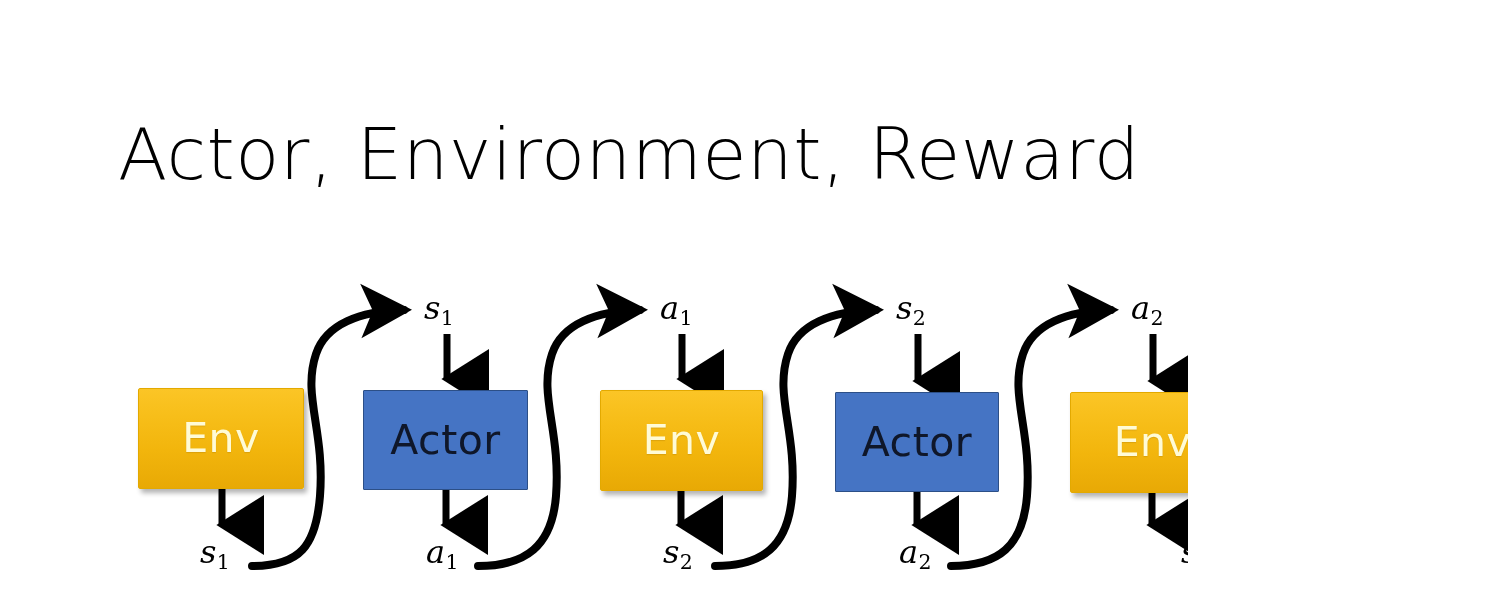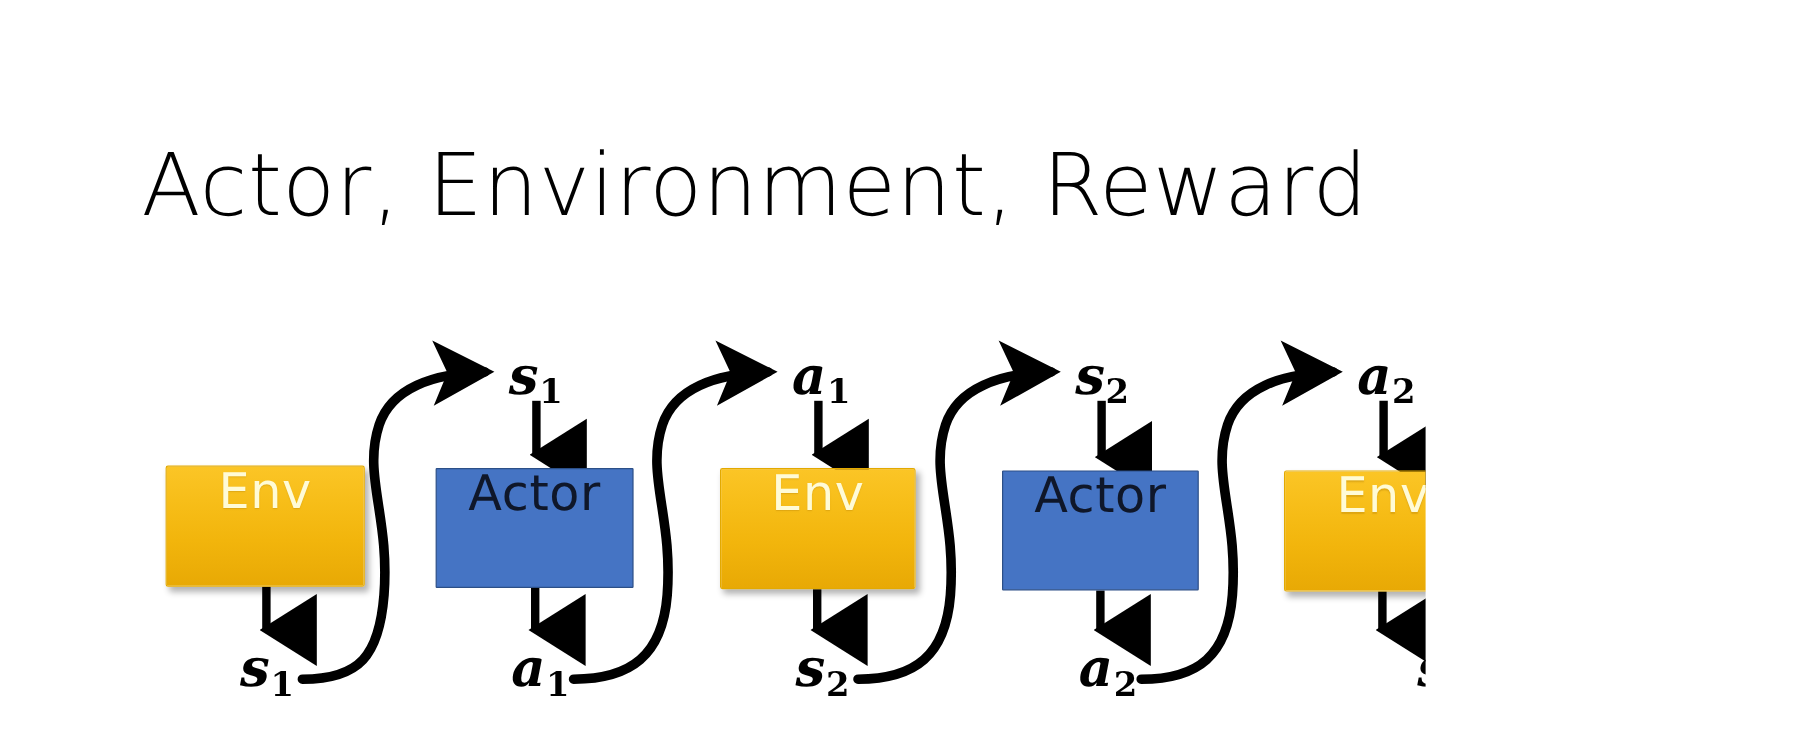--- a/index.html
+++ b/index.html
@@ -41,21 +41,21 @@
     width: 1500px;
     height: 608px;
     pointer-events: none;
   }
 
   
   .node-box {
     position: absolute;
     box-sizing: border-box;
     display: flex;
-    align-items: flex-start;
+    align-items: center;
     justify-content: center;
     font-family: "DejaVu Sans", "Liberation Sans", sans-serif;
     font-size: 41px;
     font-weight: 400;
     line-height: 1;
     letter-spacing: 0.5px;
   }
   .node-env {
     background: linear-gradient(180deg,
                 #FBC526 0%,
@@ -73,22 +73,22 @@
     color: #0f172a;
     border: 1.5px solid #2C4F87;
     border-radius: 1px;
   }
 
   
   .math-label {
     position: absolute;
     font-family: "DejaVu Serif", "Liberation Serif", serif;
     font-style: italic;
-    font-size: 44px;
-    font-weight: 700;
+    font-size: 32px;
+    font-weight: 400;
     color: #000000;
     white-space: nowrap;
     line-height: 1;
     user-select: none;
   }
   .math-label .sub {
     font-size: 0.64em;
     font-style: normal;
     font-family: "DejaVu Serif", "Liberation Serif", serif;
     position: relative;

